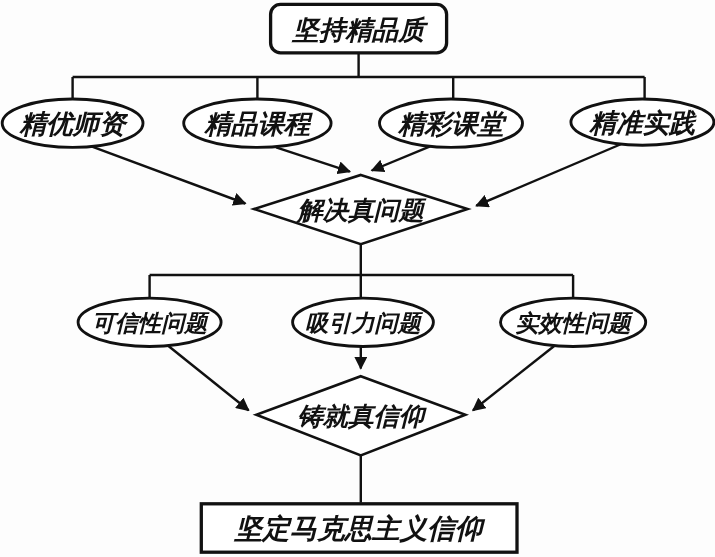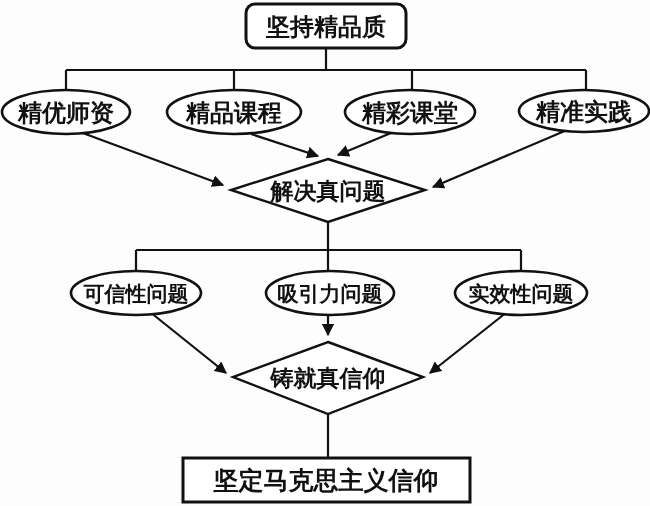--- a/index.html
+++ b/index.html
@@ -2,21 +2,21 @@
 <html><head>
 <meta charset="utf-8">
 <style>
   html,body{margin:0;padding:0;}
   body{
     width:650px;height:506px;
     background:#fdfdfd;
     font-family:"Liberation Sans","DejaVu Sans",sans-serif;
     overflow:hidden;
   }
-  .stage{position:relative;width:650px;height:506px;}
+  .stage{position:relative;width:650px;height:506px;font-style:italic;}
   svg{display:block;}
   .shape{fill:#ffffff;stroke:#111111;}
   .node-rect{stroke-width:3;}
   .node-ellipse{stroke-width:2.6;}
   .node-diamond{stroke-width:2.4;}
   .edge{stroke:#111111;stroke-width:2.2;fill:none;}
   .node-label{
     fill:#111111;
     font-weight:bold;
     text-anchor:middle;

